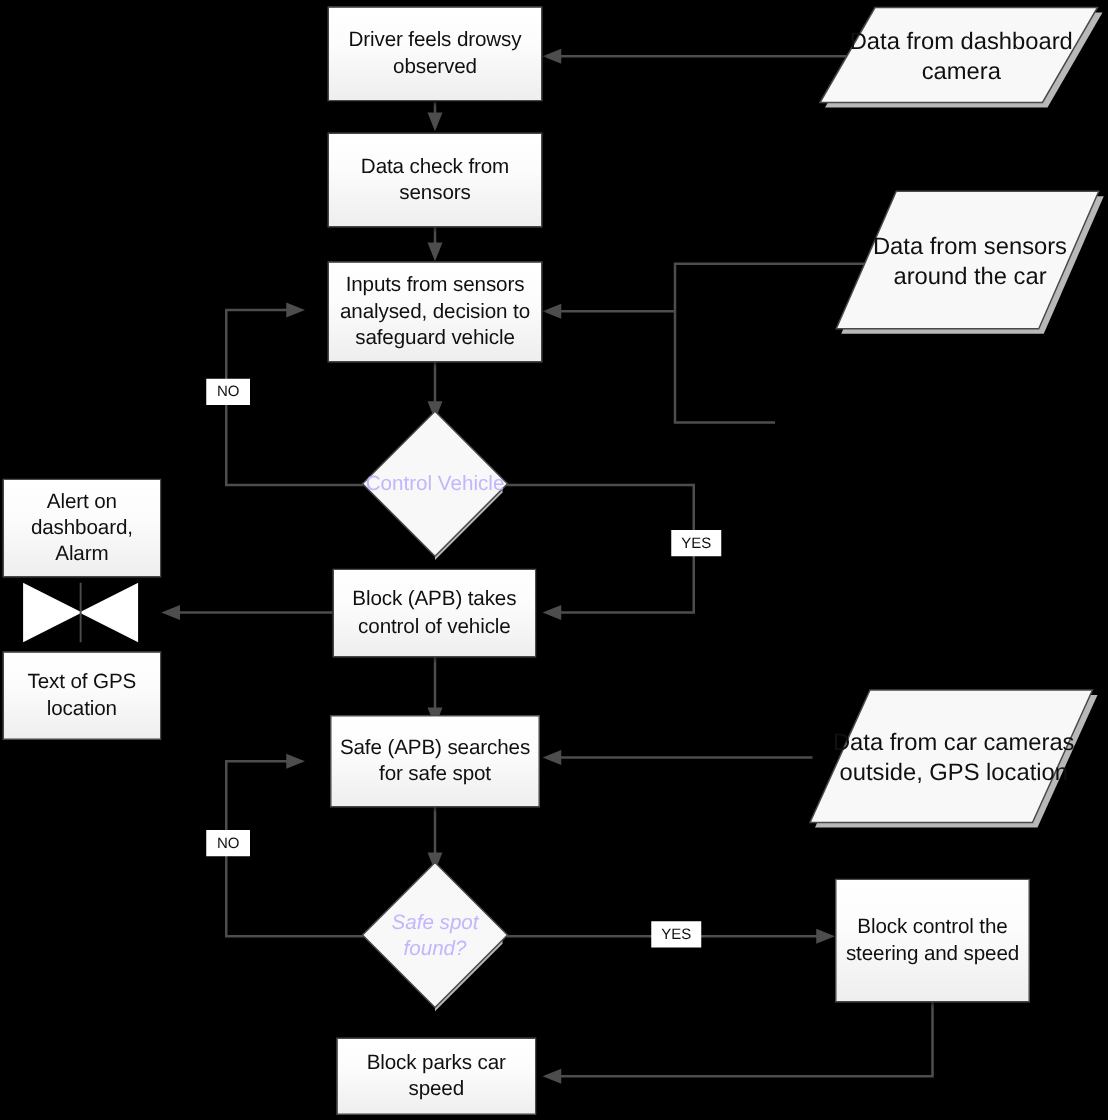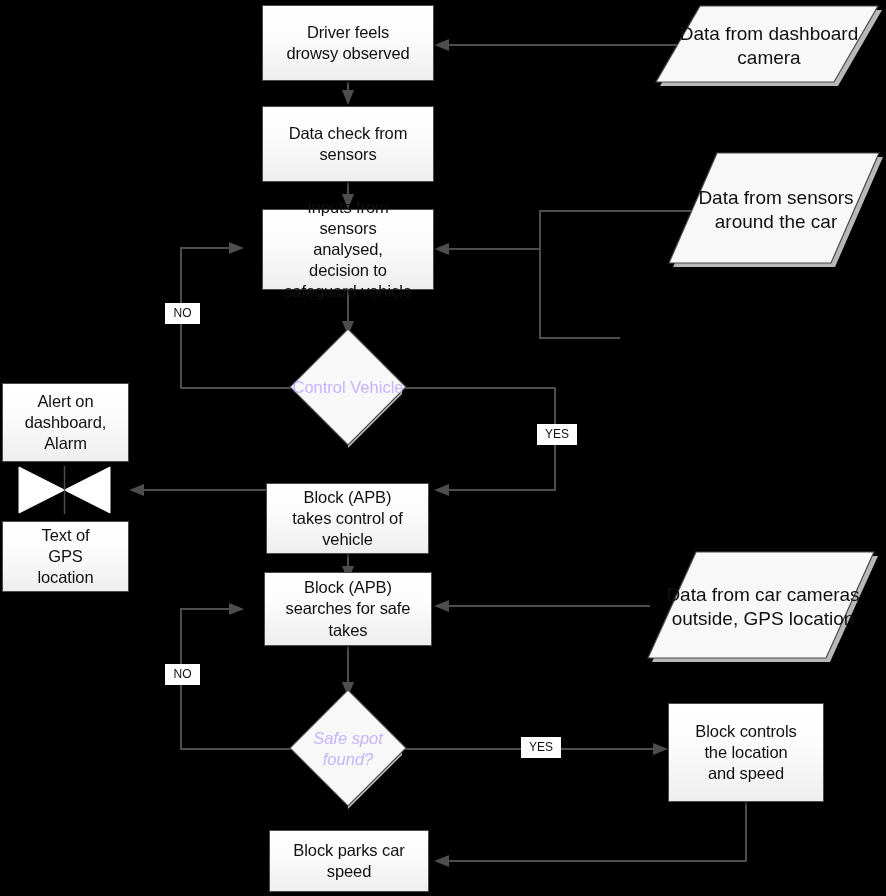--- a/index.html
+++ b/index.html
@@ -28,21 +28,21 @@
     color: #101010;
     font-size: 16.5px;
     line-height: 1.28;
     letter-spacing: -0.1px;
   }
   .proc {
     background: linear-gradient(180deg, #ffffff 0%, #fcfcfc 40%, #eeeeee 100%);
     border: 1px solid #4a4a4a;
     box-shadow: 3px 3px 3px -1px rgba(0,0,0,0.55);
   }
-  .proc .lbl { padding: 0 20px; }
+  .proc .lbl { padding: 0 6px; }
 
   .para-wrap {
     position: absolute;
     box-sizing: border-box;
   }
   .para-wrap svg {
     position: absolute;
     left: 0; top: 0;
     overflow: visible;
   }
@@ -172,30 +172,30 @@
   </div>
 
   <div class="node proc" style="left:262px; top:106px; width:172px; height:76px;">
     <span class="lbl">Data check from sensors</span>
   </div>
 
   <div class="node proc" style="left:262px; top:209px; width:172px; height:81px;">
     <span class="lbl">Inputs from sensors analysed, decision to safeguard vehicle</span>
   </div>
 
-  <div class="node proc" style="left:266px; top:455px; width:163px; height:71px;margin-top:28px;">
+  <div class="node proc" style="left:266px; top:455px; width:163px; height:71px;">
     <span class="lbl">Block (APB) takes control of vehicle</span>
   </div>
 
   <div class="node proc" style="left:264px; top:572px; width:168px; height:74px;">
-    <span class="lbl">Block (APB) searches for safe takes</span>
+    <span class="lbl">Safe (APB) searches for safe spot</span>
   </div>
 
   <div class="node proc" style="left:668px; top:703px; width:156px; height:99px;">
-    <span class="lbl">Block controls the location and speed</span>
+    <span class="lbl">Block control the steering and speed</span>
   </div>
 
   <div class="node proc" style="left:269px; top:830px; width:160px; height:62px;">
     <span class="lbl">Block parks car speed</span>
   </div>
 
   <div class="node proc" style="left:2px; top:383px; width:127px; height:79px;">
     <span class="lbl">Alert on dashboard, Alarm</span>
   </div>
 

